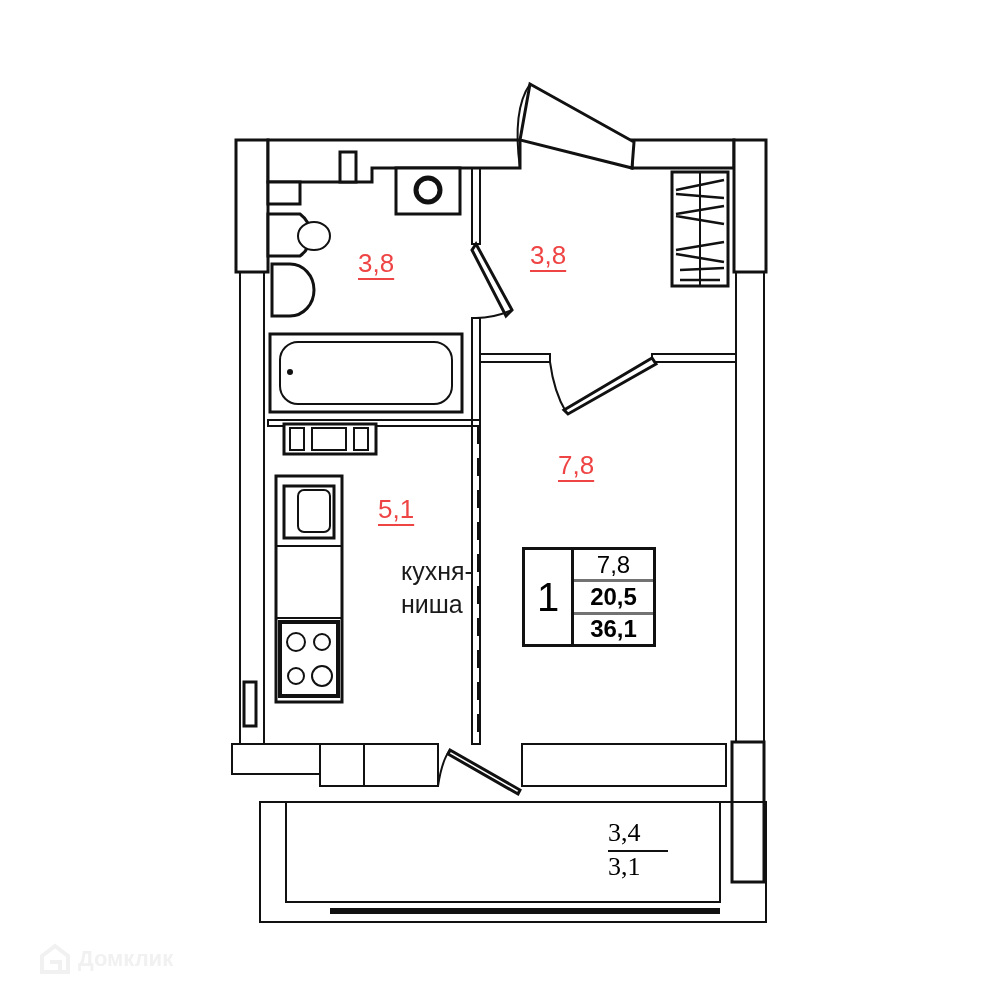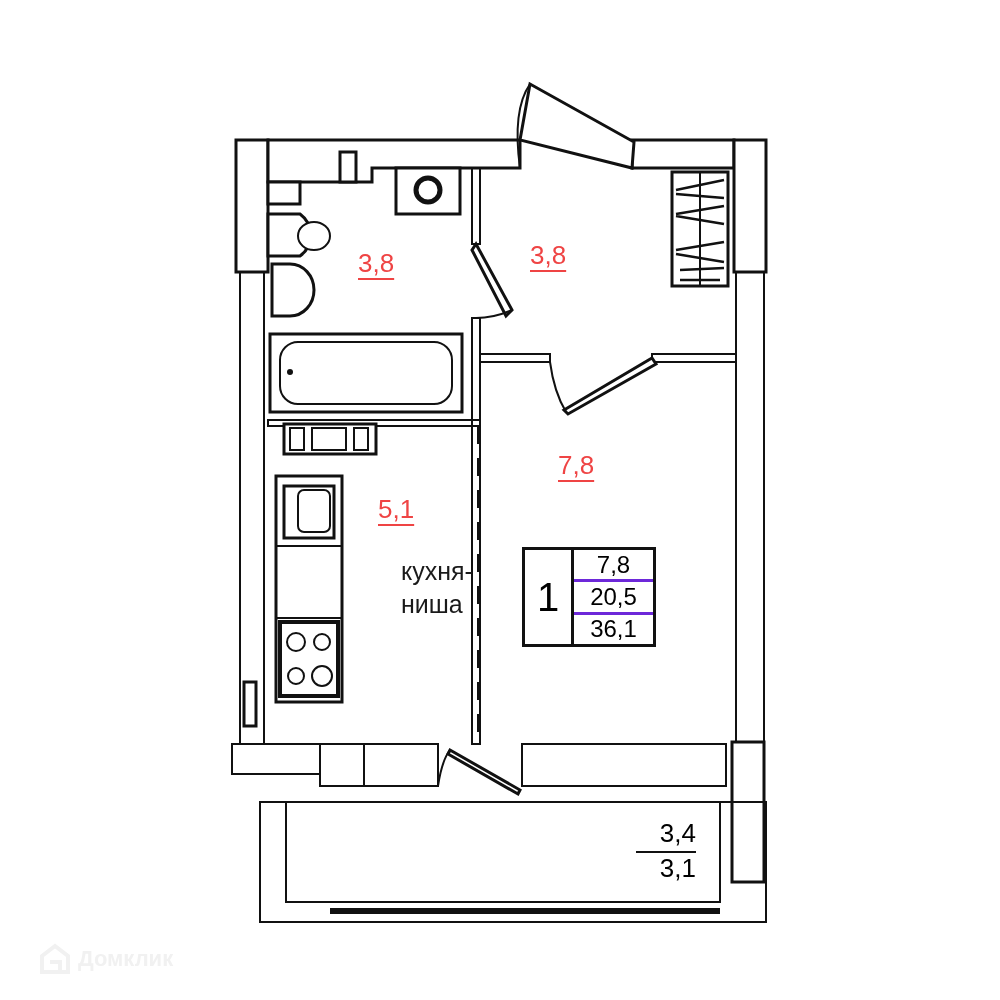--- a/index.html
+++ b/index.html
@@ -13,22 +13,22 @@
     .swing { fill: none; stroke: #111; stroke-width: 2; }
     .lbl { position: absolute; font-size: 26px; color: #ef4444; line-height: 1; }
     .area { text-decoration: underline; text-underline-offset: 6px; text-decoration-thickness: 2px; }
     .kitchen-text { position: absolute; font-size: 25px; color: #1a1a1a; line-height: 33px; }
     .summary { position: absolute; left: 522px; top: 547px; width: 134px; height: 100px;
                border: 3px solid #111; box-sizing: border-box; display: flex; }
     .summary .rooms { width: 46px; border-right: 3px solid #111; display:flex; align-items:center;
                       justify-content:center; font-size: 40px; }
     .summary .vals { flex: 1; display: flex; flex-direction: column; }
     .summary .vals div { flex: 1; display:flex; align-items:center; justify-content:center; font-size: 24px; }
-    .summary .vals div + div { border-top: 3px solid #6d28d9; }
-    .balcony-frac { position: absolute; left: 636px; top: 818px; width: 60px; text-align: right; font-size: 26px; }
+    .summary .vals div + div { border-top: 3px solid #737373; font-weight: bold; }
+    .balcony-frac { position: absolute; left: 608px; top: 818px; width: 60px; text-align: left; font-size: 26px; font-family: Liberation Serif, serif; }
     .balcony-frac .num { border-bottom: 2px solid #111; padding-bottom: 2px; }
     .watermark { position: absolute; left: 38px; top: 942px; display: flex; align-items: center; gap: 6px;
                  color: #f1f1f1; font-size: 22px; font-weight: bold; }
   </style>
 </head>
 <body>
 
 <svg id="plan" viewBox="0 0 1000 1000" xmlns="http://www.w3.org/2000/svg">
 
   <g>

